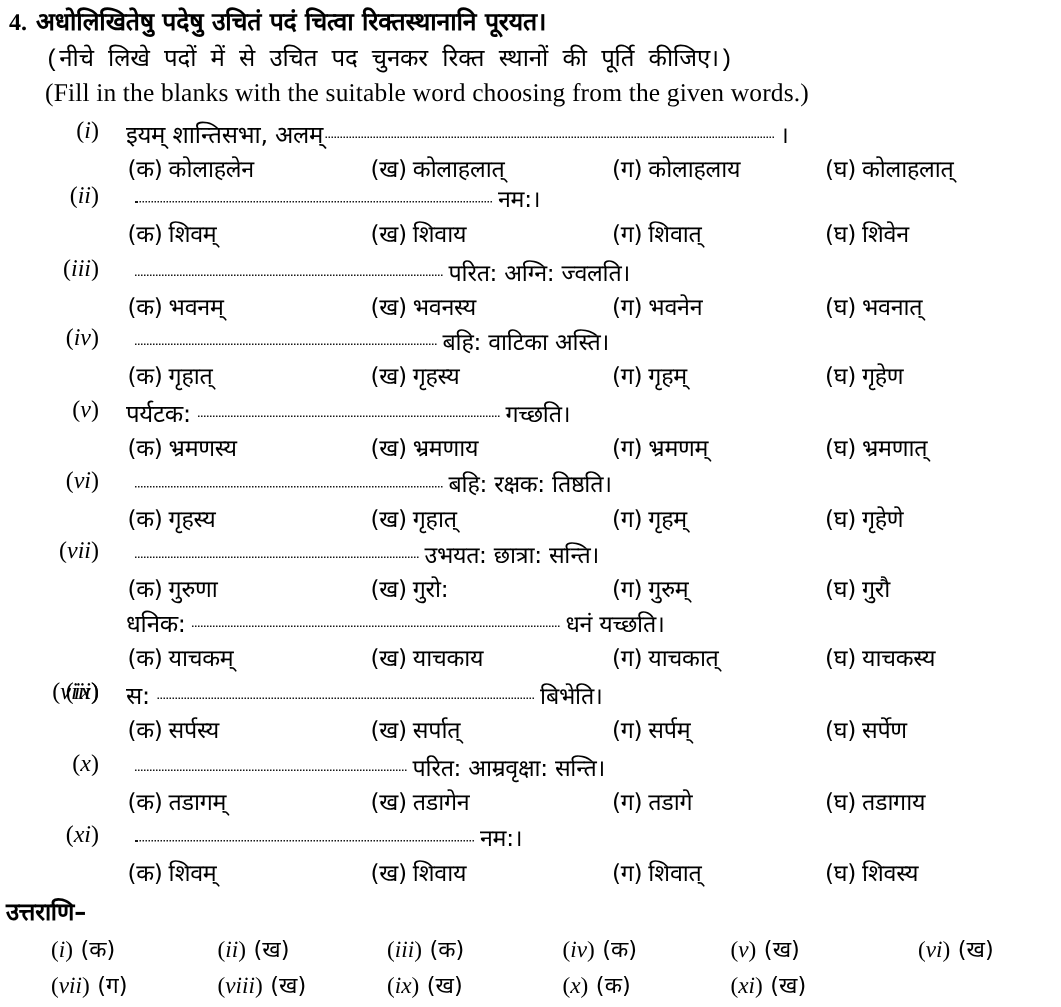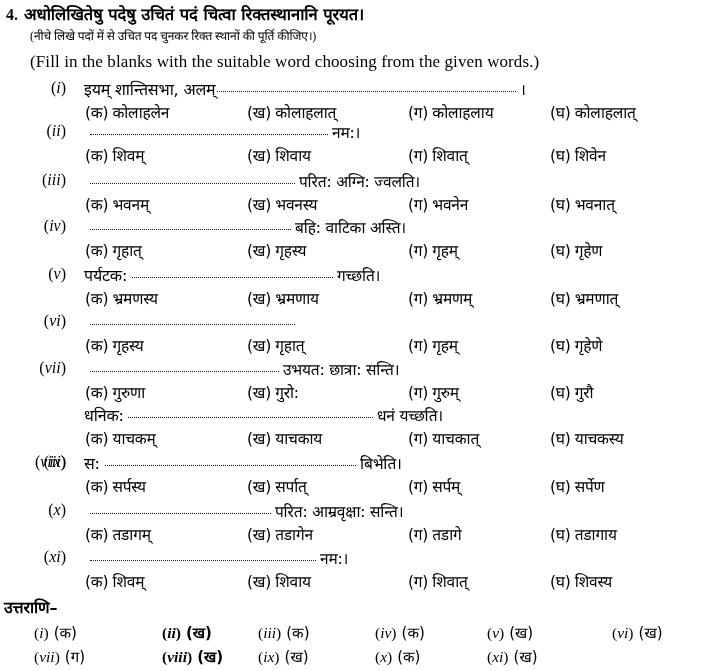--- a/index.html
+++ b/index.html
@@ -47,22 +47,22 @@
   .q-head .qtext {
     font-weight: bold;
     font-size: 16.5px;
     font-family: "DejaVu Sans", "Liberation Sans", sans-serif;
     letter-spacing: -0.1px;
   }
   .sub-hi {
     position: absolute;
     left: 30px;
     top: 27px;
-    font-size: 12px;
-    font-family: Liberation Serif, serif;
+    font-size: 16px;
+    font-family: Liberation Mono, monospace;
     white-space: nowrap;
     letter-spacing: -0.1px;
   }
   .sub-en {
     position: absolute;
     left: 30px;
     top: 52px;
     font-size: 17px;
     font-family: Liberation Serif, serif;
     white-space: nowrap;
@@ -169,21 +169,21 @@
     font-style: italic;
     font-family: "Liberation Serif", "DejaVu Serif", serif;
   }
   .ans-cell .rn .paren { font-style: normal; }
   .ans-cell .choice {
     font-family: "DejaVu Sans", "Liberation Sans", sans-serif;
     font-size: 15px;
     margin-left: 5px;
   }
   .a0 { left: 34px; }
-  .a1 { left: 162px; font-weight: bold; }
+  .a1 { left: 145px; }
   .a2 { left: 258px; }
   .a3 { left: 375px; }
   .a4 { left: 487px; text-align: center; }
   .a5 { left: 612px; }
 </style>
 </head>
 <body>
 
 <div class="page">
 
@@ -261,20 +261,21 @@
           <div class="opt c0"><span class="lbl">(क)</span><span>भ्रमणस्य</span></div>
           <div class="opt c1"><span class="lbl">(ख)</span><span>भ्रमणाय</span></div>
           <div class="opt c2"><span class="lbl">(ग)</span><span>भ्रमणम्</span></div>
           <div class="opt c3"><span class="lbl">(घ)</span><span>भ्रमणात्</span></div>
         </div>
       </div>
       <div class="qitem" style="top: 311px;">
         <div class="stem">
           <span class="roman" style="left: 0px;"><span class="paren">(</span>vi<span class="paren">)</span></span>
           <span class="blank" style="left: 90px; width: 205px;"></span>
+          <span class="stem-post" style="left: 299px;">बहि: रक्षक: तिष्ठति।</span>
         </div>
         <div class="opts">
           <div class="opt c0"><span class="lbl">(क)</span><span>गृहस्य</span></div>
           <div class="opt c1"><span class="lbl">(ख)</span><span>गृहात्</span></div>
           <div class="opt c2"><span class="lbl">(ग)</span><span>गृहम्</span></div>
           <div class="opt c3"><span class="lbl">(घ)</span><span>गृहेणे</span></div>
         </div>
       </div>
       <div class="qitem" style="top: 358px;">
         <div class="stem">

